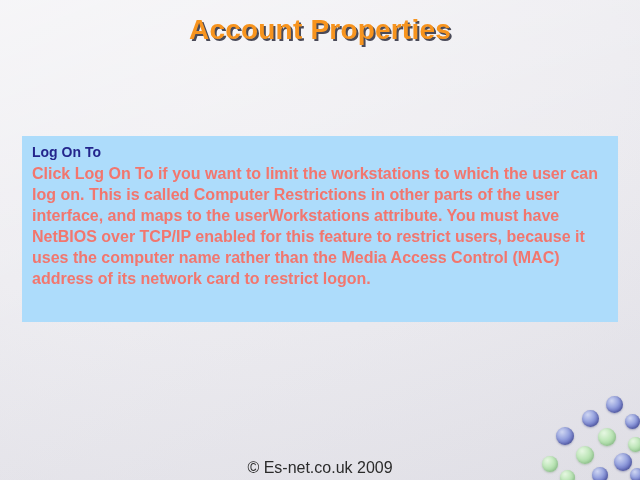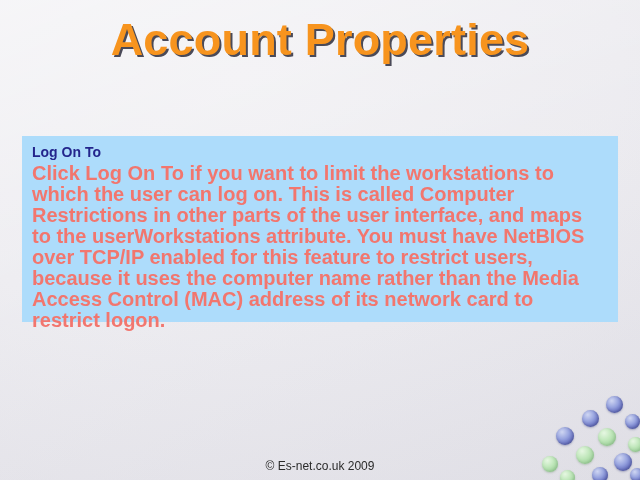--- a/index.html
+++ b/index.html
@@ -36,21 +36,21 @@
   
   .title-area {
     position: absolute;
     left: 0;
     top: 14px;
     width: 640px;
     text-align: center;
   }
   .slide-title {
     display: inline-block;
-    font-size: 45px;
+    font-size: 28px;
     font-weight: bold;
     letter-spacing: 0.2px;
     color: #F7941E;
     text-shadow: 2px 2px 0 #4a4a58;
     white-space: nowrap;
   }
 
   
   .content-box {
     position: absolute;
@@ -63,36 +63,36 @@
     padding: 7px 8px 0 8px;
   }
   .box-heading {
     font-size: 14px;
     font-weight: bold;
     color: #23258C;
     line-height: 19px;
     margin: 0 0 1px 2px;
   }
   .box-body {
-    font-size: 20px;
+    font-size: 16px;
     font-weight: bold;
     color: #F2766E;
     line-height: 21px;
     margin: 0 4px 0 2px;
     max-width: 578px;
   }
 
   
   .footer {
     position: absolute;
     left: 0;
     top: 459px;
     width: 640px;
     text-align: center;
-    font-size: 12px;
+    font-size: 16px;
     color: #2b2b2b;
     font-family: "Liberation Sans", sans-serif;
   }
 
   
   .sphere-cluster {
     position: absolute;
     right: 0;
     bottom: 0;
     width: 110px;

